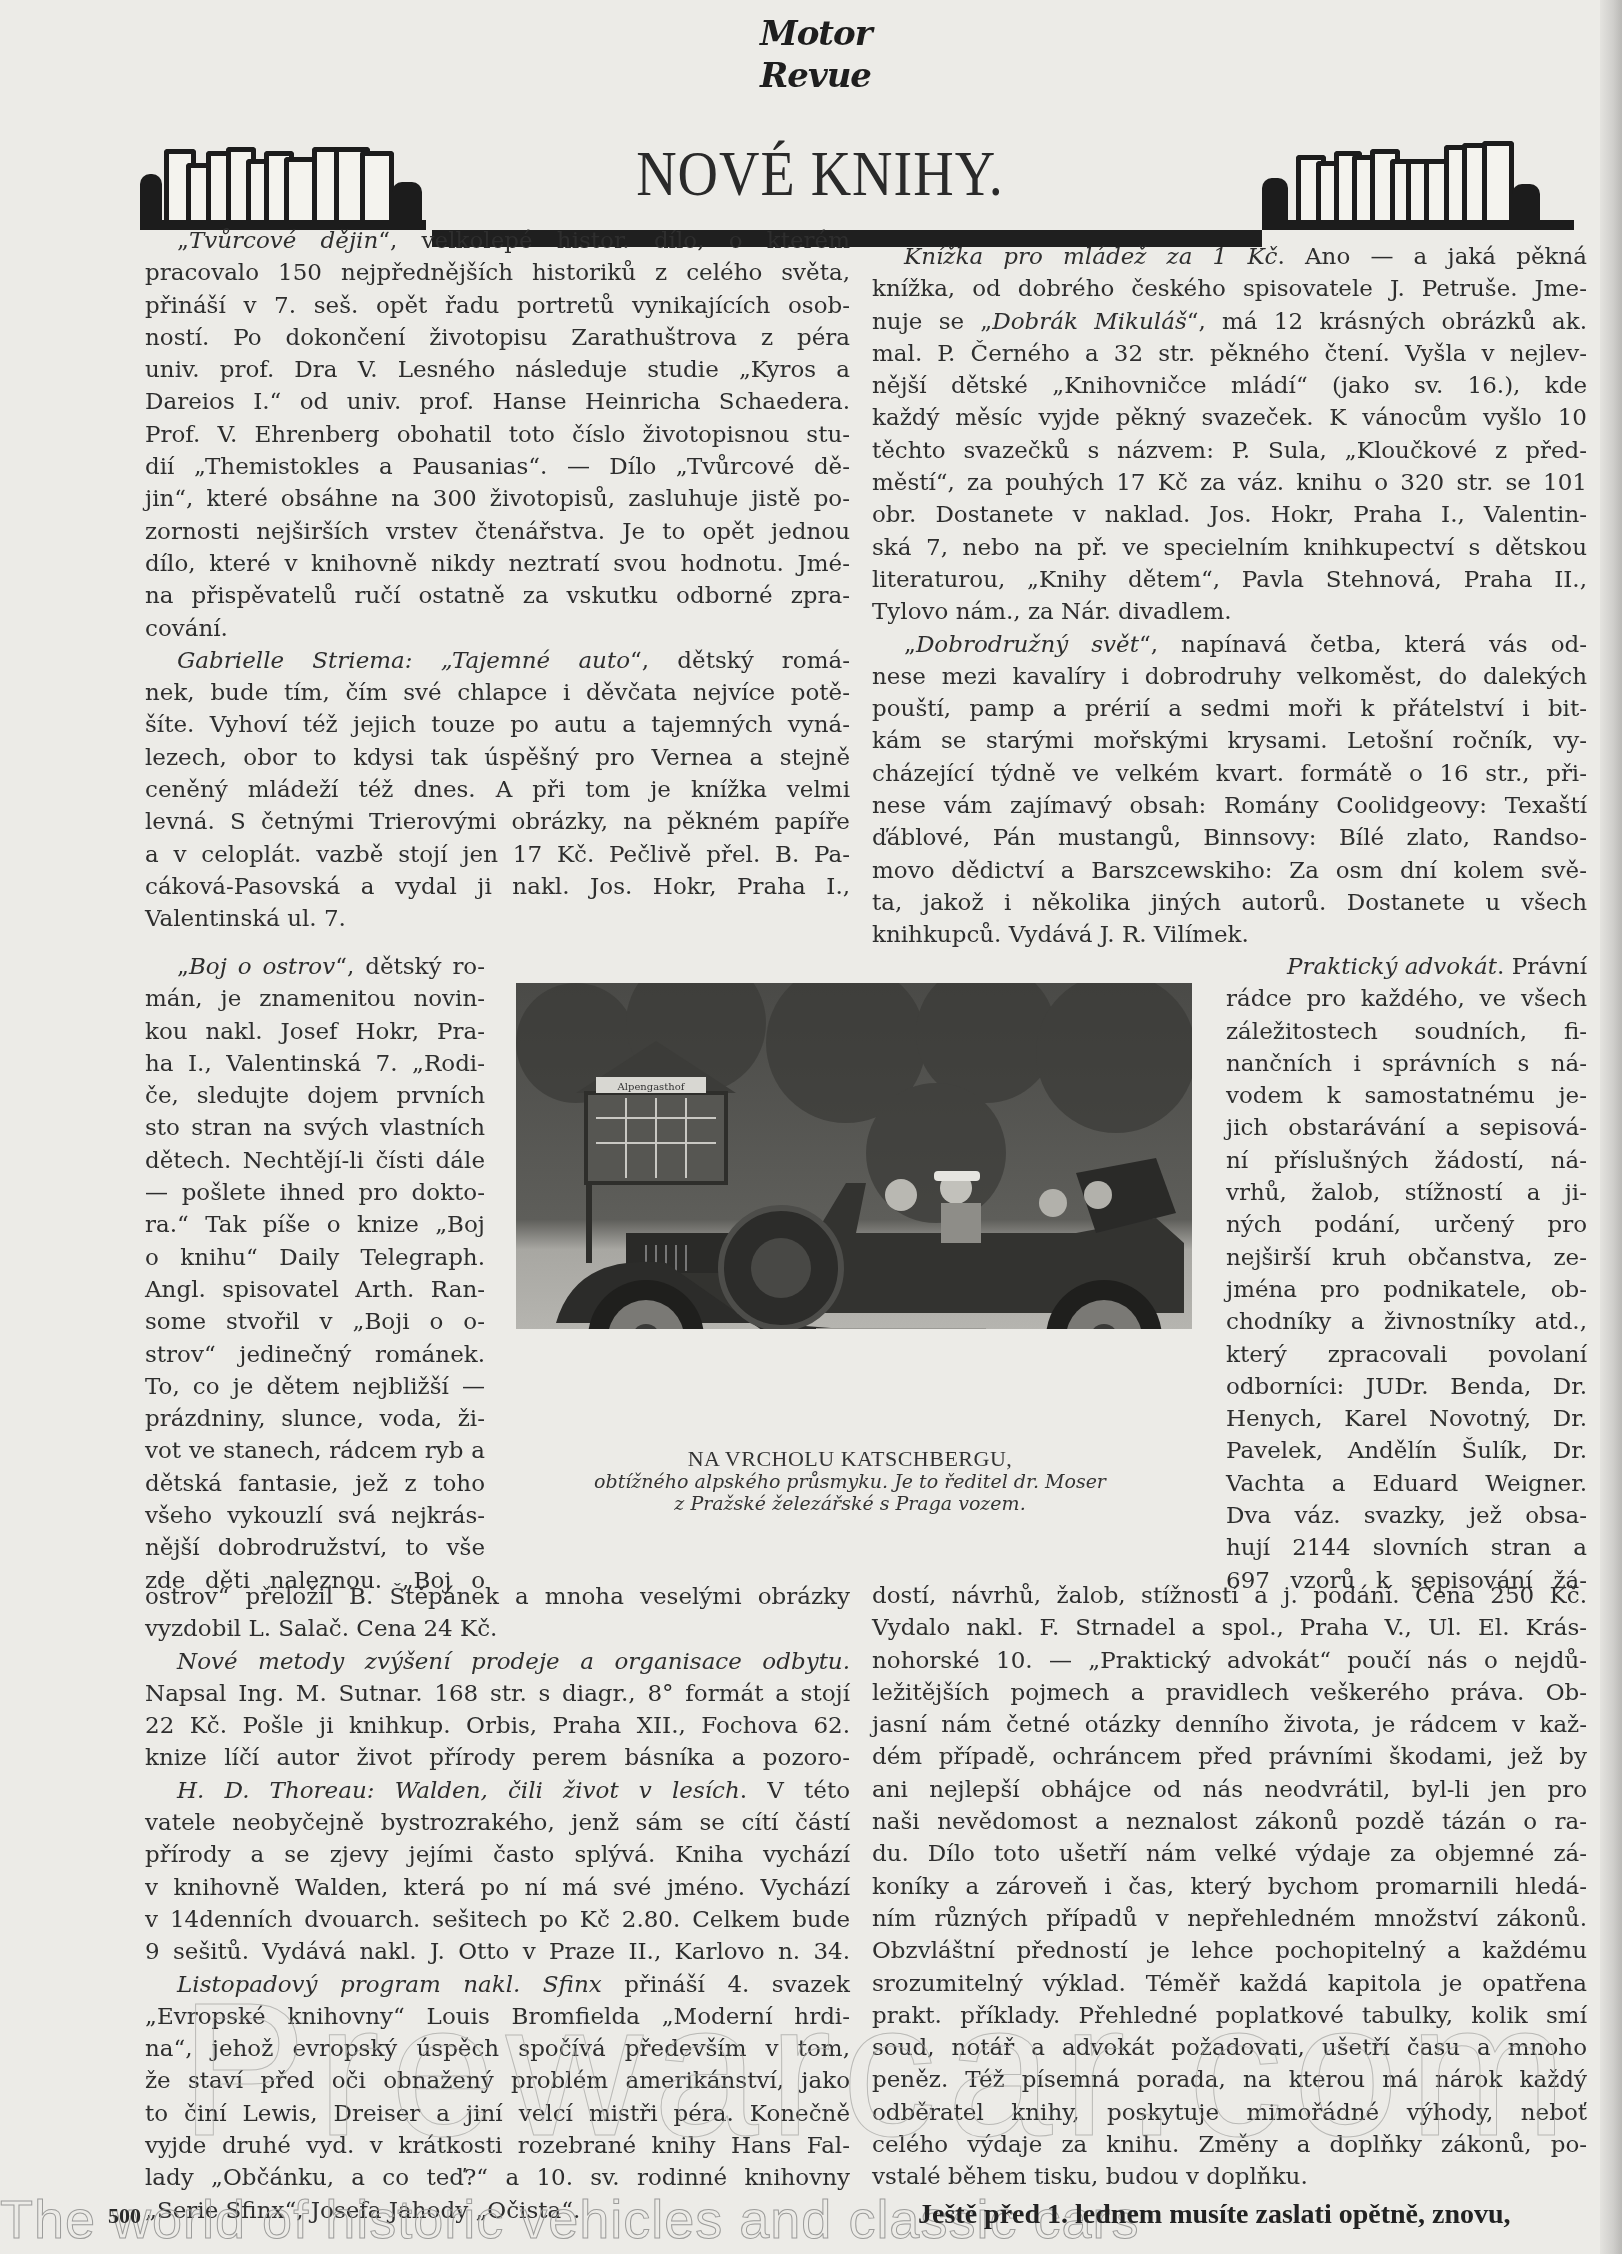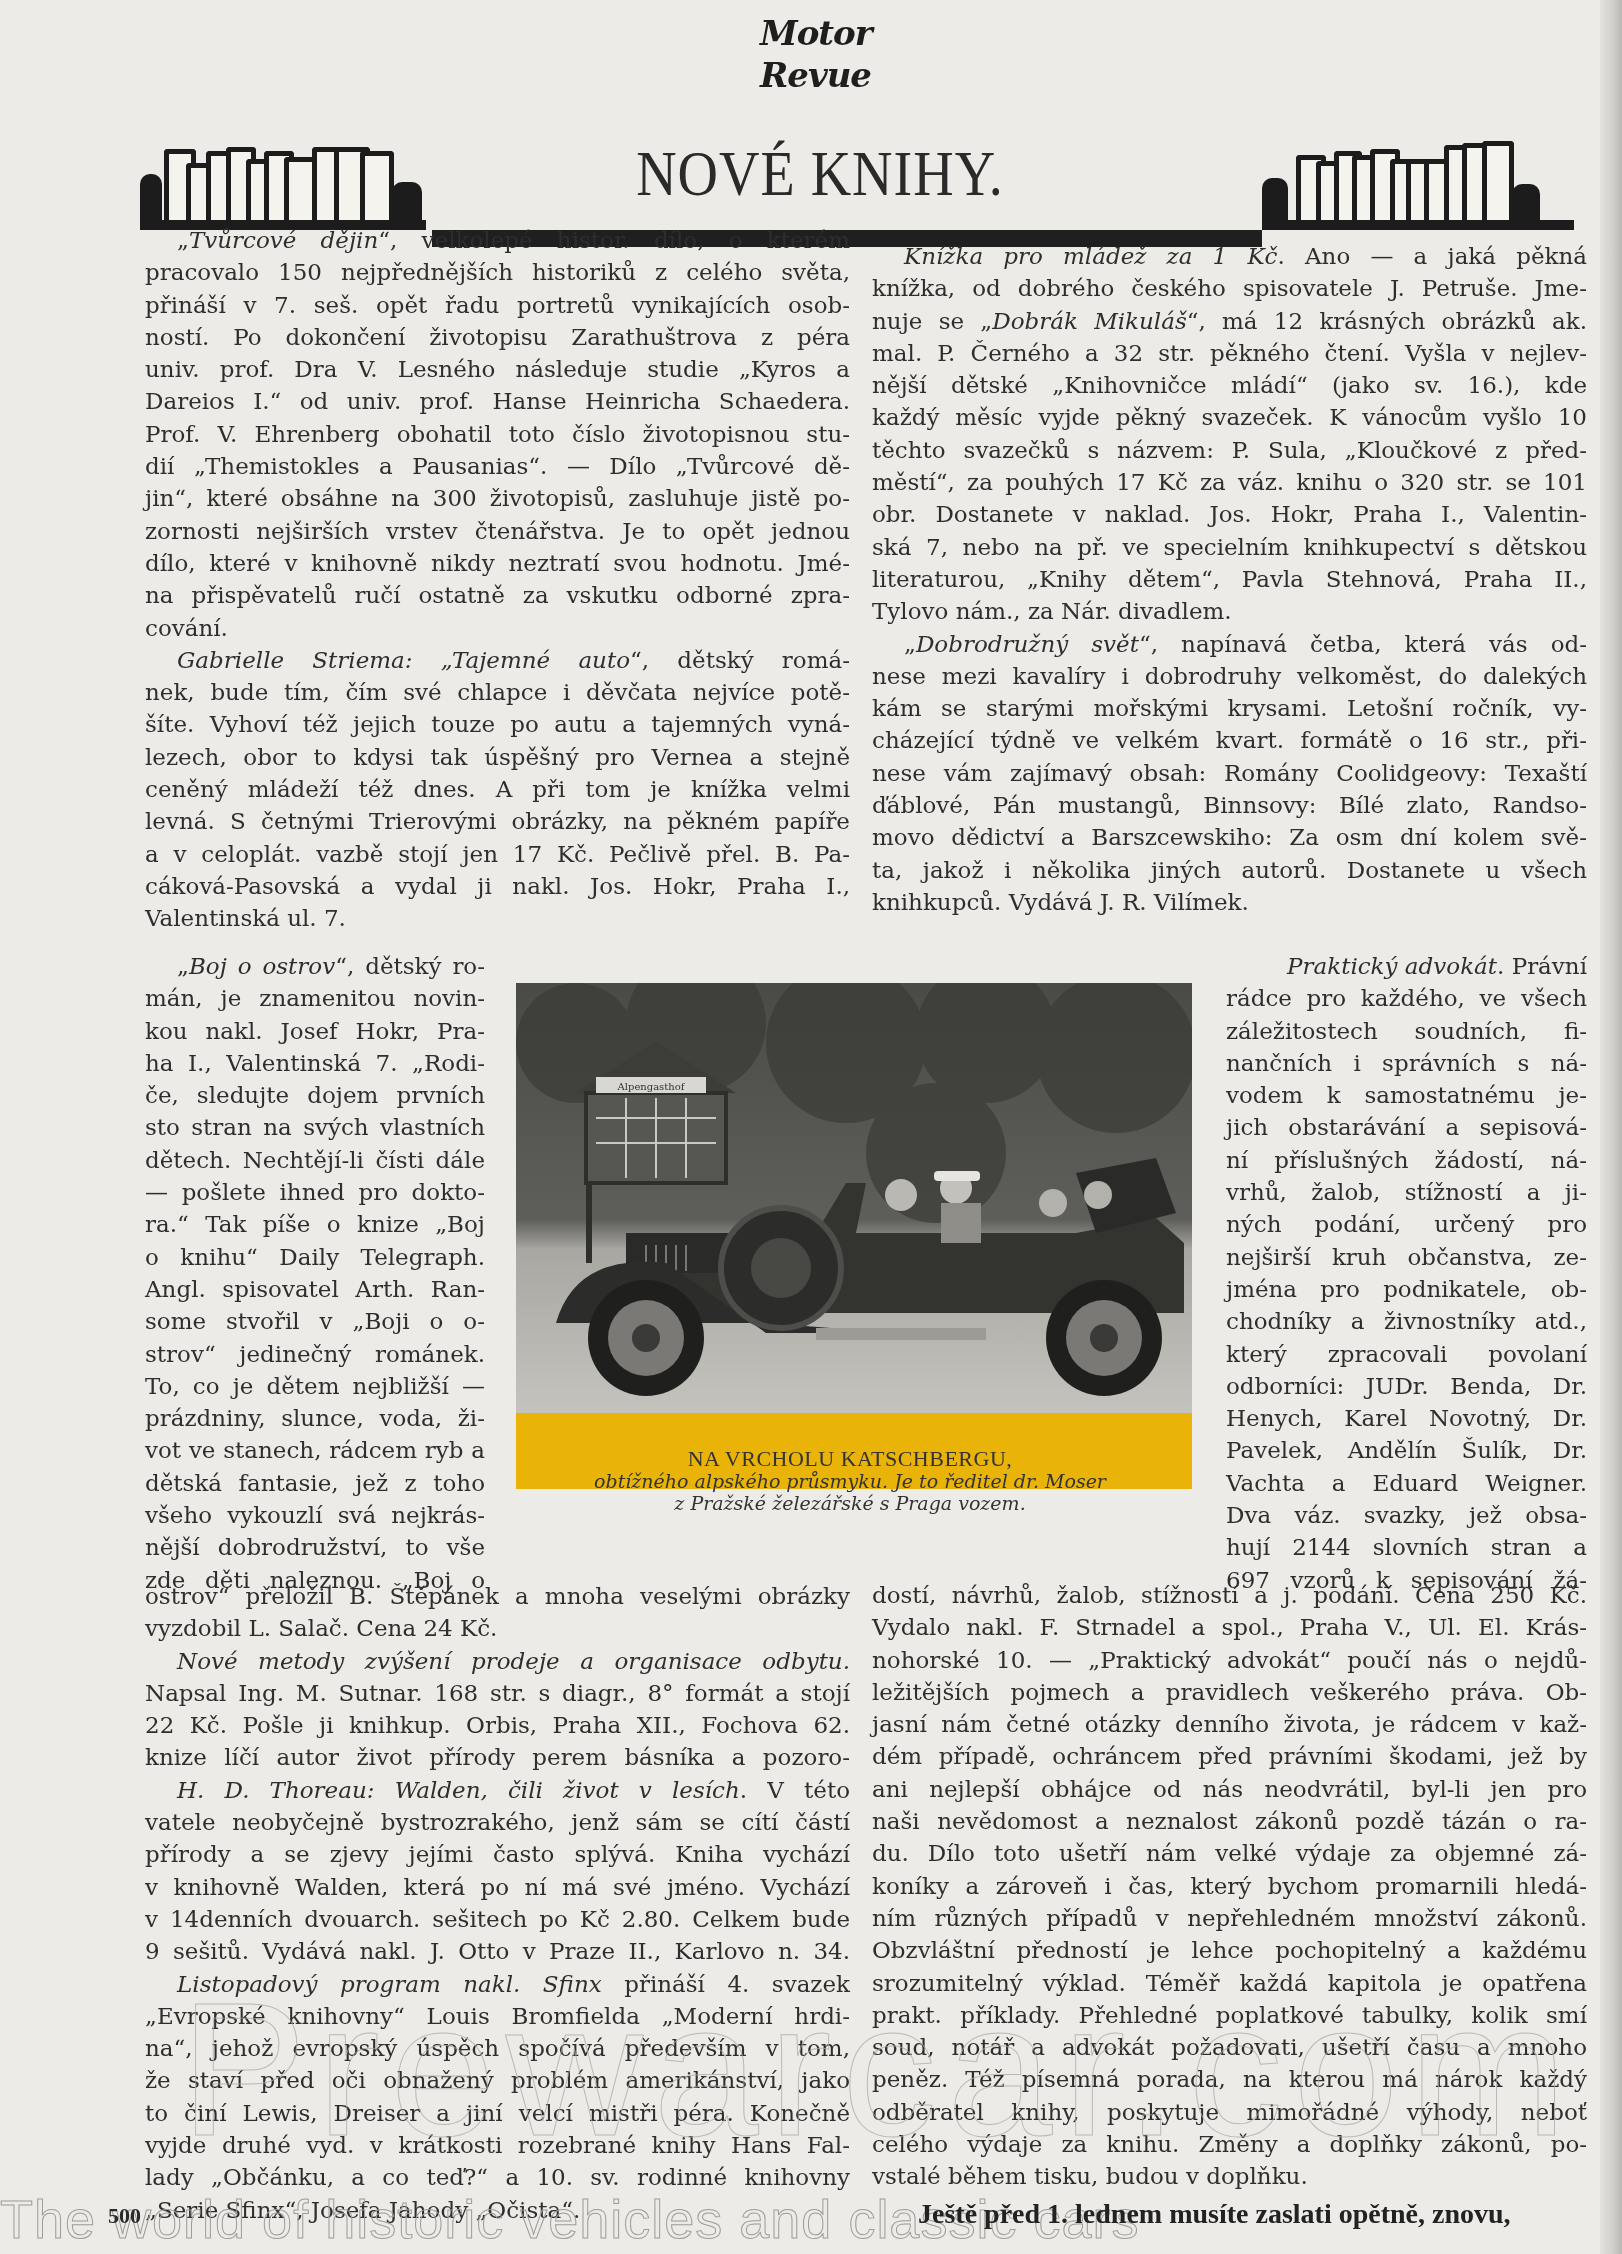--- a/index.html
+++ b/index.html
@@ -20,21 +20,21 @@
   .shelf .book { position: absolute; bottom: 8px; background: #f4f3ee; border: 5px solid #1c1c1c; border-bottom: none; border-radius: 4px 4px 0 0; }
   .shelf .base { position: absolute; left: 0; right: 0; bottom: 0; height: 10px; background: #1c1c1c; }
   .shelf .bookend { position: absolute; bottom: 8px; width: 22px; height: 48px; background: #1c1c1c; border-radius: 10px 10px 2px 2px; }
   .rule { position: absolute; left: 432px; top: 230px; width: 830px; height: 17px; background: #1f1f1f; }
   .col { position: absolute; font-size: 23px; line-height: 32.3px; color: #2e2e2e; }
   .line { white-space: nowrap; text-align: justify; text-align-last: justify; height: 32.3px; }
   .line.last { text-align-last: left; }
   .line.indent { padding-left: 32px; }
   .line.right { text-align: center; text-align-last: right; }
   i { font-style: italic; }
-  .photo { position: absolute; left: 516px; top: 983px; width: 676px; height: 506px; background: #eab308; overflow: hidden; }
+  .photo { position: absolute; left: 516px; top: 983px; width: 676px; height: 346px; background: #eab308; overflow: hidden; }
   .caption { position: absolute; left: 540px; top: 1448px; width: 620px; text-align: center; font-size: 19px; line-height: 22px; color: #333; }
   .caption .cap-title { font-family: "Liberation Serif", serif; font-size: 22px; letter-spacing: 0.5px; }
   .caption .cap-text { font-style: italic; }
   .footer-page { position: absolute; left: 108px; top: 2203px; font-size: 22px; font-weight: bold; font-family: "Liberation Serif", serif; color: #2a2a2a; }
   .footer-text { position: absolute; left: 918px; top: 2198px; font-size: 28px; font-weight: bold; font-family: "Liberation Serif", serif; color: #222; }
   .watermark { position: absolute; left: 0; top: 2188px; font-family: "Liberation Sans", sans-serif; font-size: 54px; color: transparent;
     -webkit-text-stroke: 1px #9c9c9a; white-space: nowrap; letter-spacing: 1px; }
   .wm-big { position: absolute; left: 180px; top: 1960px; font-family: "Liberation Sans", sans-serif; font-size: 190px; color: transparent;
     -webkit-text-stroke: 1px #a9a9a6; white-space: nowrap; letter-spacing: 10px; opacity: 0.75; }
 </style>
@@ -161,20 +161,21 @@
     <div class="line"><span>nější dětské „Knihovničce mládí“ (jako sv. 16.), kde</span></div>
     <div class="line"><span>každý měsíc vyjde pěkný svazeček. K vánocům vyšlo 10</span></div>
     <div class="line"><span>těchto svazečků s názvem: P. Sula, „Kloučkové z před-</span></div>
     <div class="line"><span>městí“, za pouhých 17 Kč za váz. knihu o 320 str. se 101</span></div>
     <div class="line"><span>obr. Dostanete v naklad. Jos. Hokr, Praha I., Valentin-</span></div>
     <div class="line"><span>ská 7, nebo na př. ve specielním knihkupectví s dětskou</span></div>
     <div class="line"><span>literaturou, „Knihy dětem“, Pavla Stehnová, Praha II.,</span></div>
     <div class="line last"><span>Tylovo nám., za Nár. divadlem.</span></div>
     <div class="line indent"><span>„</span><i>Dobrodružný svět</i><span>“, napínavá četba, která vás od-</span></div>
     <div class="line"><span>nese mezi kavalíry i dobrodruhy velkoměst, do dalekých</span></div>
+    <div class="line"><span>pouští, pamp a prérií a sedmi moři k přátelství i bit-</span></div>
     <div class="line"><span>kám se starými mořskými krysami. Letošní ročník, vy-</span></div>
     <div class="line"><span>cházející týdně ve velkém kvart. formátě o 16 str., při-</span></div>
     <div class="line"><span>nese vám zajímavý obsah: Romány Coolidgeovy: Texaští</span></div>
     <div class="line"><span>ďáblové, Pán mustangů, Binnsovy: Bílé zlato, Randso-</span></div>
     <div class="line"><span>movo dědictví a Barszcewskiho: Za osm dní kolem svě-</span></div>
     <div class="line"><span>ta, jakož i několika jiných autorů. Dostanete u všech</span></div>
     <div class="line last"><span>knihkupců. Vydává J. R. Vilímek.</span></div>
   </div>
 <div class="col" style="left:1226px;top:950px;width:361px;">
     <div class="line right"><i>Praktický advokát</i><span>. Právní</span></div>

